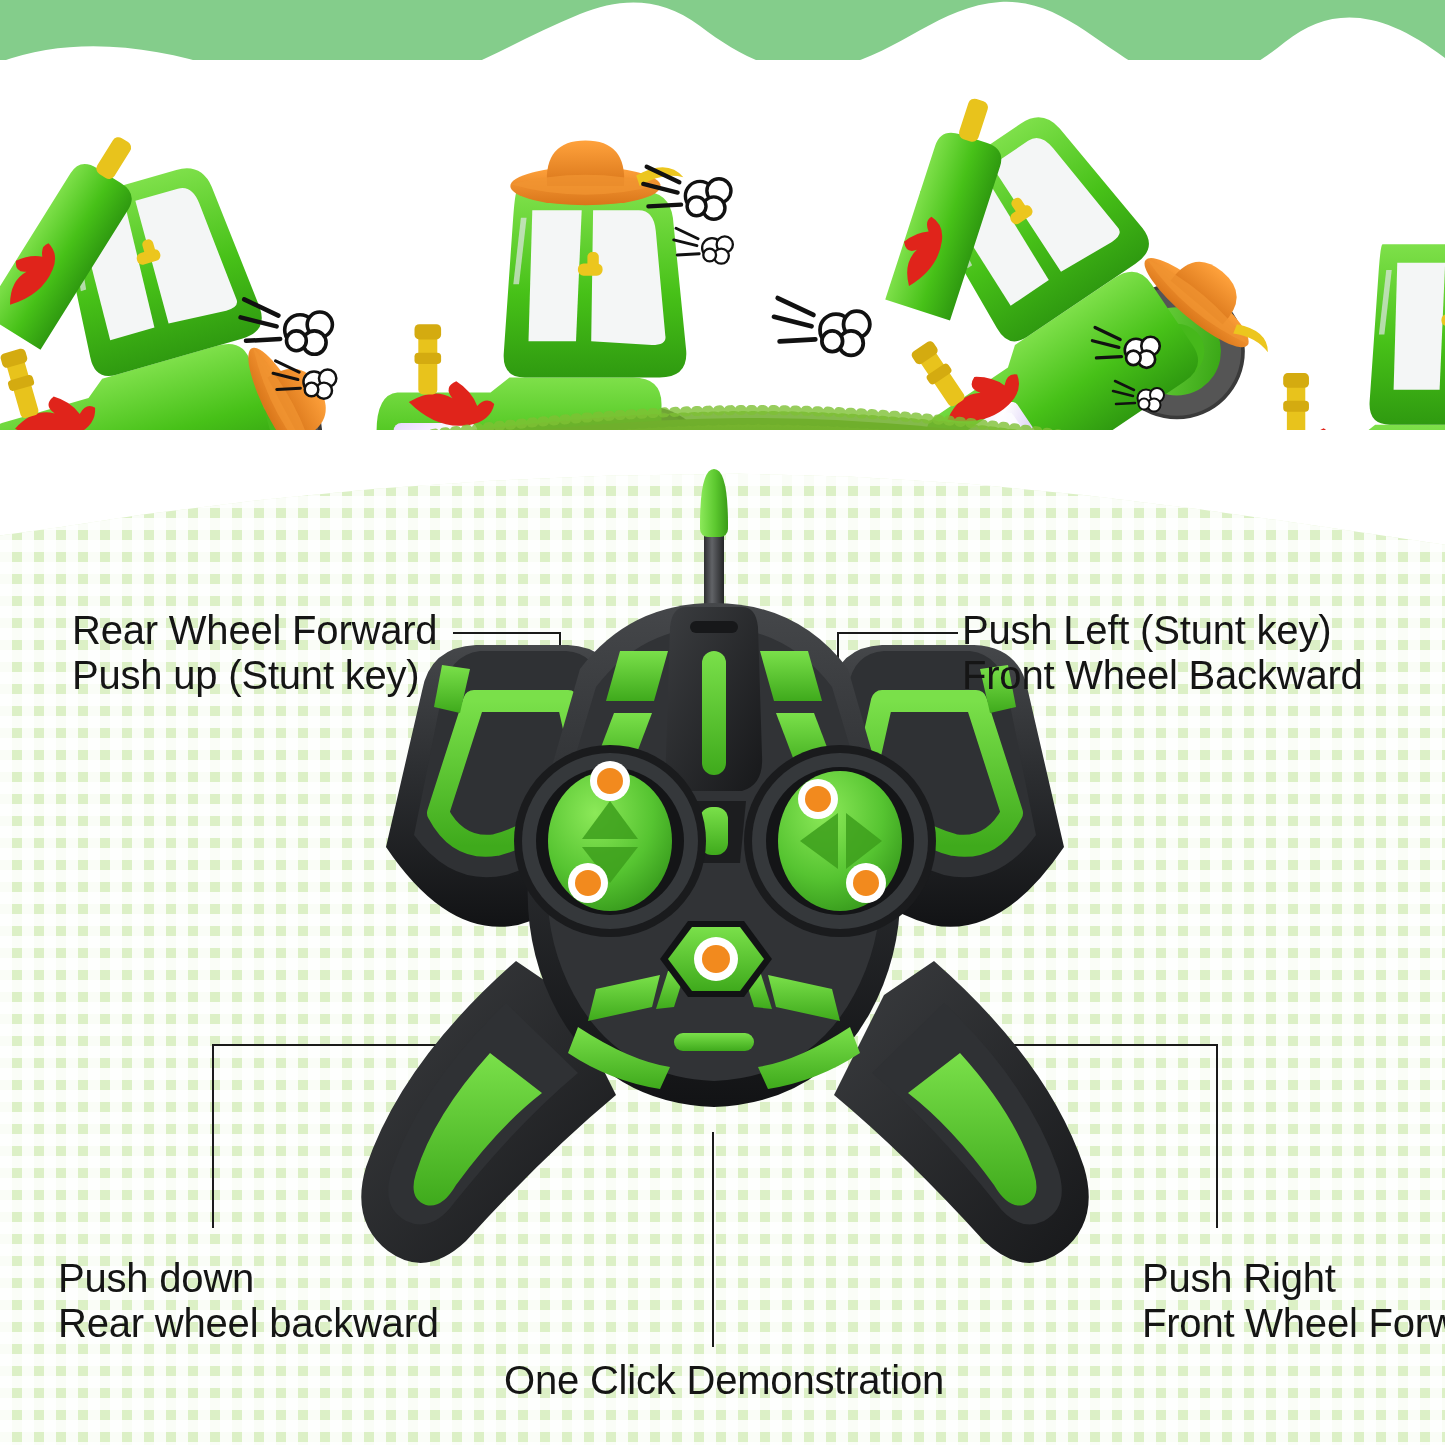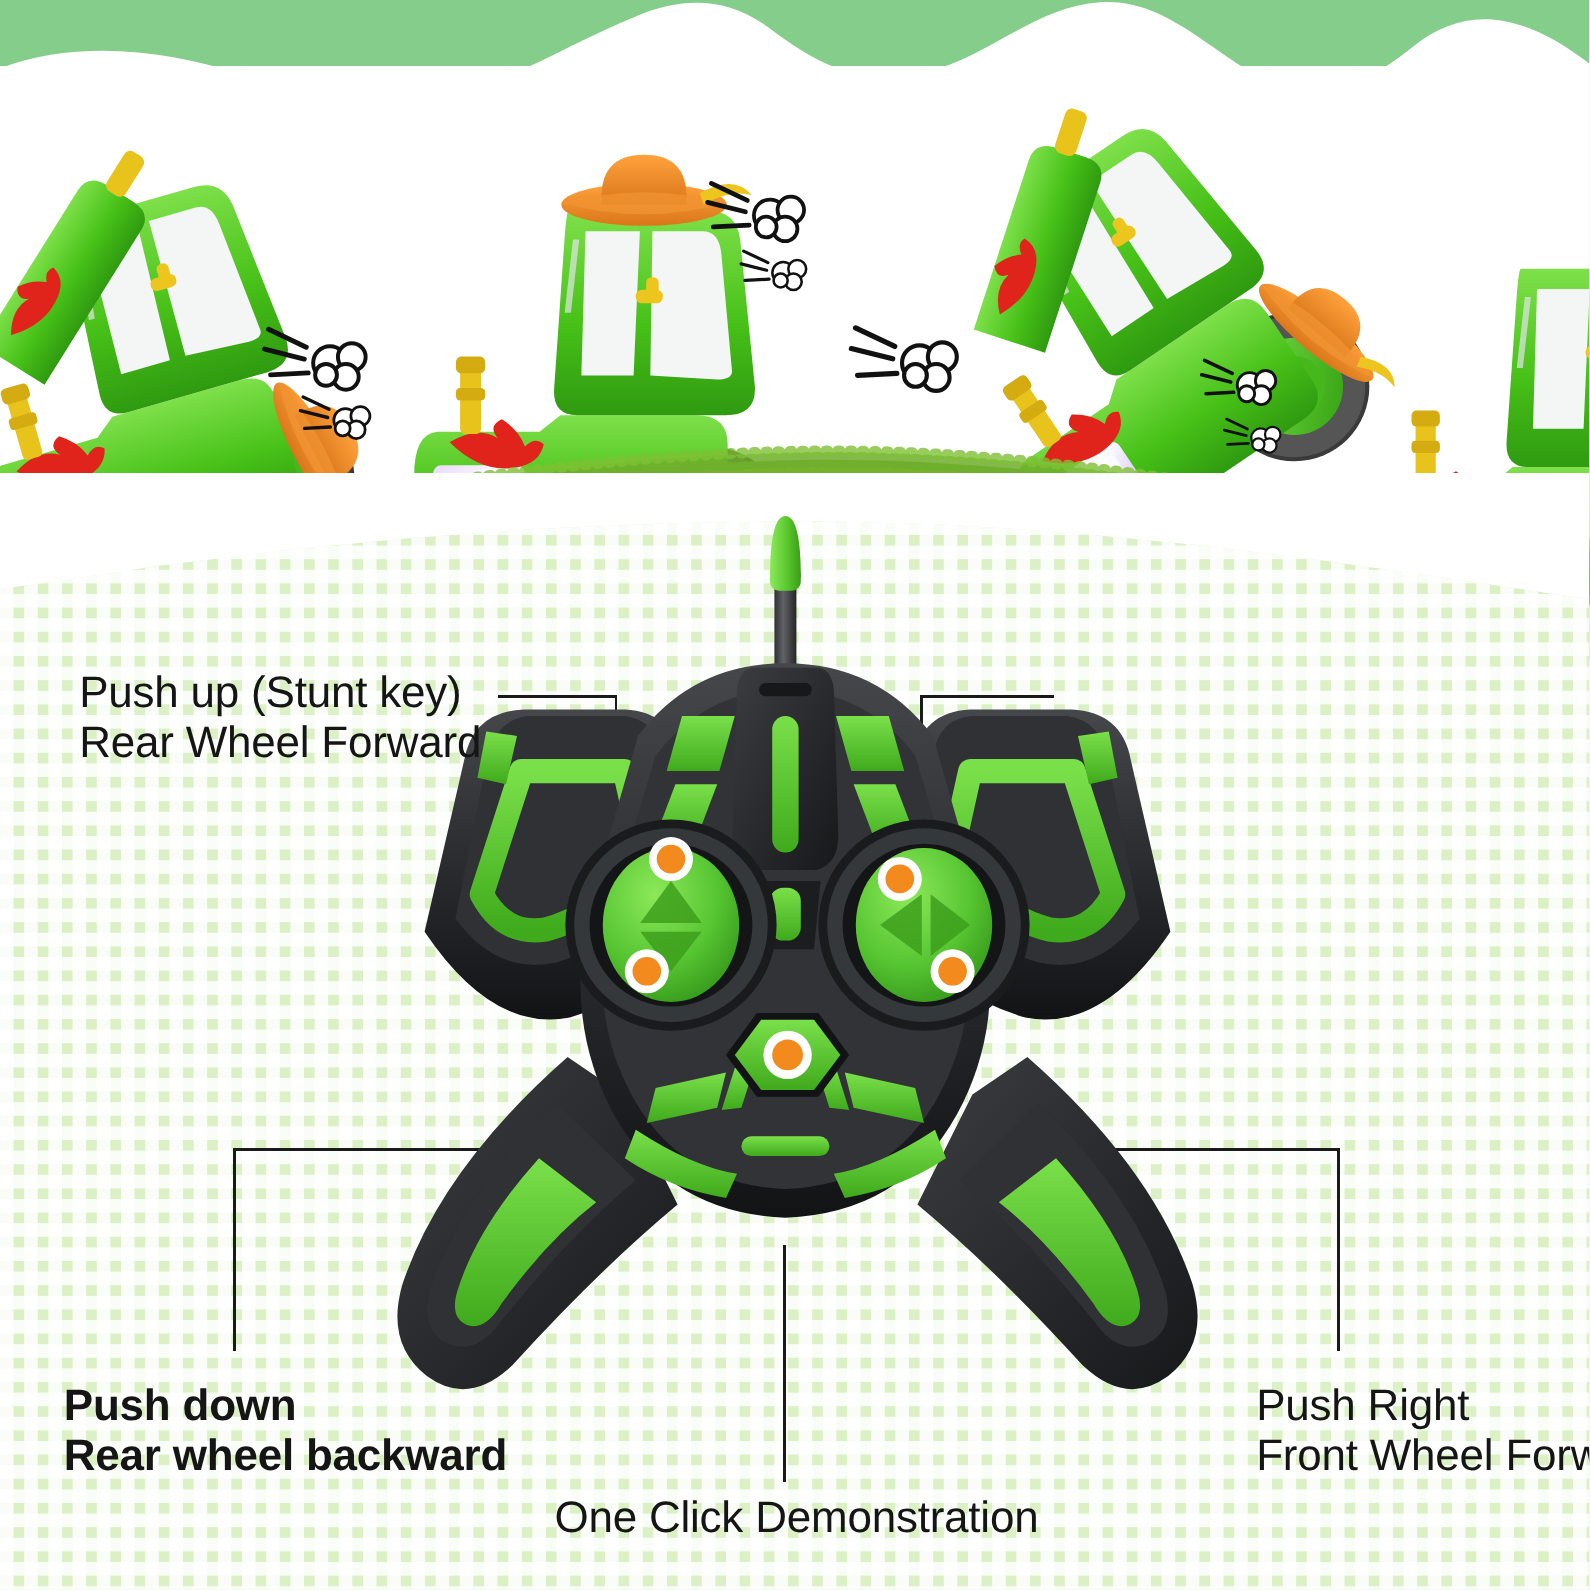--- a/index.html
+++ b/index.html
@@ -34,21 +34,21 @@
 
   
   .label{
     position:absolute;color:#151515;font-size:40px;line-height:1.12;
     white-space:nowrap;letter-spacing:-0.2px;
   }
   .label .ln{display:block;}
 
   #lbl-tl{left:72px;top:608px;text-align:left;}
   #lbl-tr{left:962px;top:608px;text-align:left;}
-  #lbl-bl{left:58px;top:1256px;text-align:left;font-weight:bold;}
+  #lbl-bl{left:58px;top:1256px;text-align:left;}
   #lbl-br{left:1142px;top:1256px;text-align:left;}
   #lbl-bc{left:504px;top:1358px;text-align:left;}
 
   
   .leaders{position:absolute;left:0;top:0;width:1445px;height:1445px;}
 
   
   .controller{position:absolute;left:330px;top:455px;width:790px;height:830px;}
 </style>
 </head>
@@ -386,24 +386,28 @@
       <path d="M330,504 L358,466 L414,466 L442,504 L414,542 L358,542 Z" fill="#121315"></path>
       <path d="M338,504 L362,472 L410,472 L434,504 L410,536 L362,536 Z" fill="url(#cgreen)"></path>
       <g>
         <circle cx="386" cy="504" r="22" fill="#ffffff"></circle>
         <circle cx="386" cy="504" r="14" fill="#f28a1e"></circle>
       </g>
     </g>
   </svg>
 
   <div class="label" id="lbl-tl">
+    <span class="ln">Rear Wheel Forward</span>
     <span class="ln">Push up (Stunt key)</span>
-    <span class="ln">Rear Wheel Forward</span>
   </div>
 
+  <div class="label" id="lbl-tr">
+    <span class="ln">Push Left (Stunt key)</span>
+    <span class="ln">Front Wheel Backward</span>
+  </div>
 
   <div class="label" id="lbl-bl">
     <span class="ln">Push down</span>
     <span class="ln">Rear wheel backward</span>
   </div>
 
   <div class="label" id="lbl-br">
     <span class="ln">Push Right</span>
     <span class="ln">Front Wheel Forward</span>
   </div>

